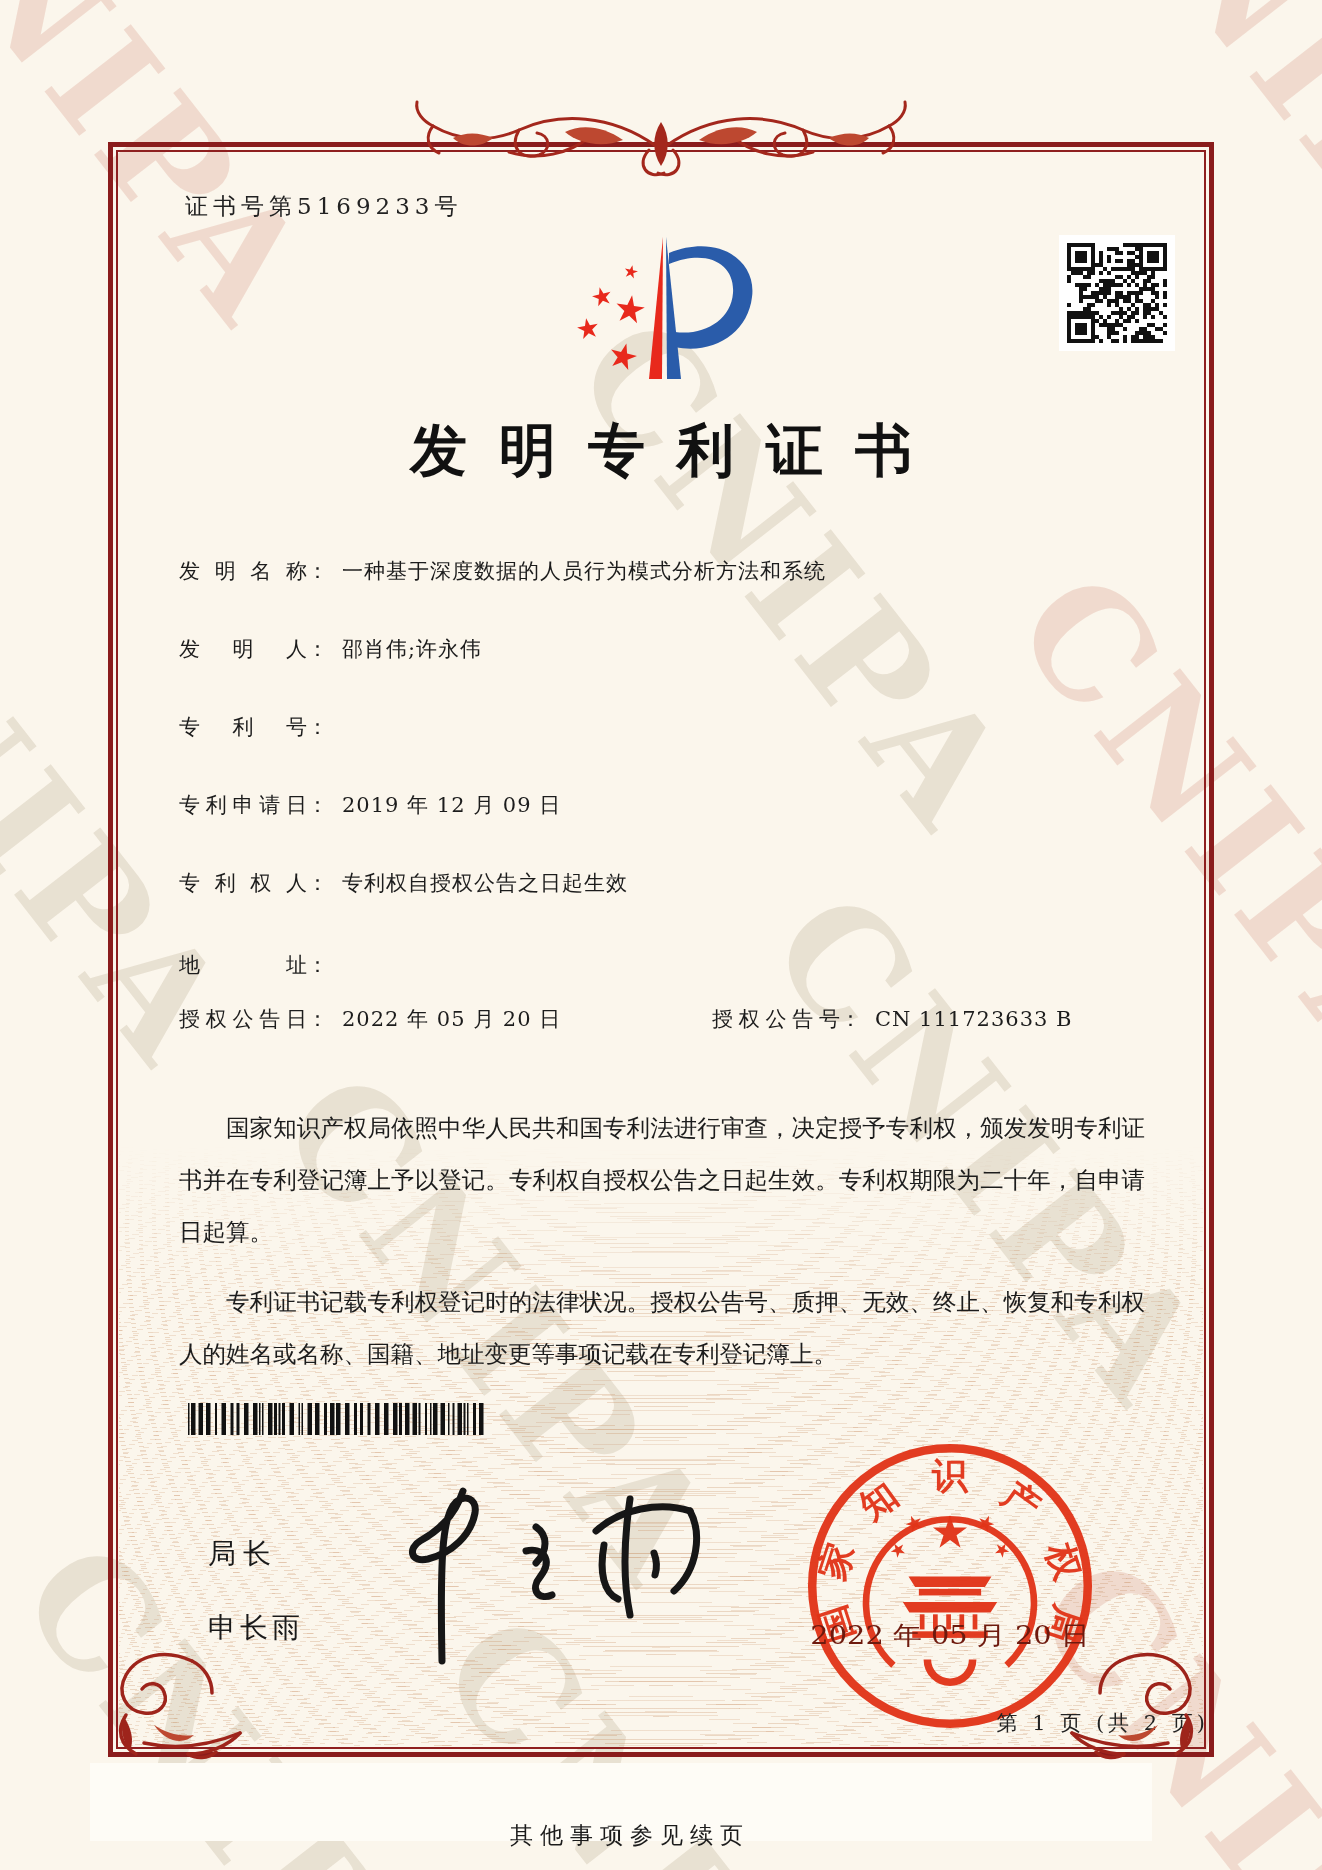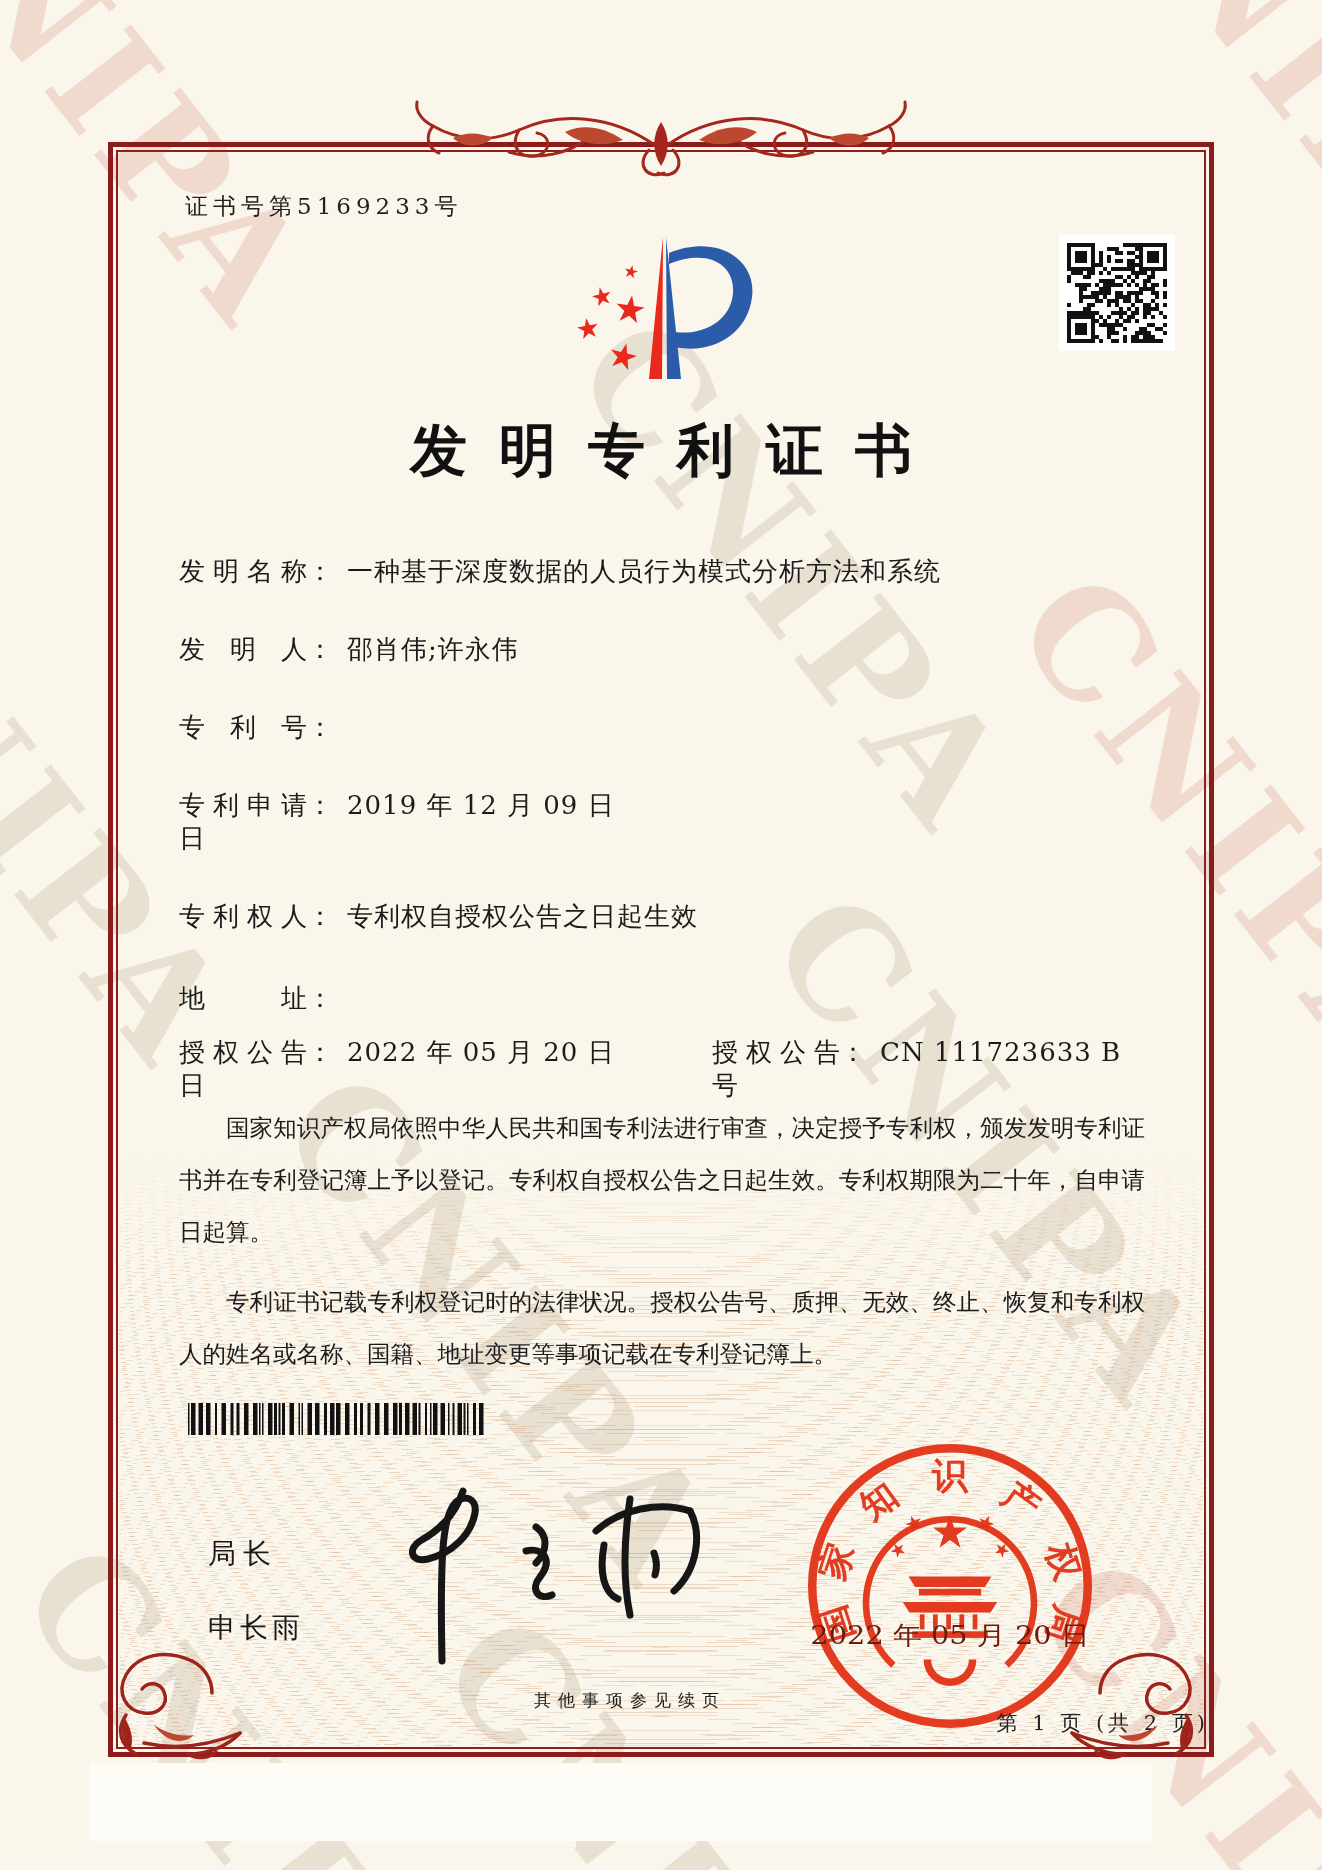--- a/index.html
+++ b/index.html
@@ -66,21 +66,21 @@
     display:flex;align-items:center;justify-content:center;
   }
   .title{
     position:absolute;left:0;right:0;top:266px;
     text-align:center;
     font-size:57px;font-weight:bold;
     letter-spacing:32px;text-indent:32px;
     color:#111;
   }
   
-  .fields{position:absolute;left:66px;right:68px;top:408px;font-size:26px;}
+  .fields{position:absolute;left:66px;right:68px;top:408px;font-size:21px;}
   .frow{display:flex;margin-bottom:45px;line-height:33px;}
   .flabel{
     flex:0 0 128px;
     display:inline-block;
     text-align:justify;
     text-align-last:justify;
   }
   .fcolon{flex:0 0 14px;margin-right:14px;}
   .fvalue{flex:1;letter-spacing:1px;}
   .frow.addr{line-height:40px;margin-bottom:18px;}
@@ -110,23 +110,23 @@
   .page-footer{
     position:absolute;left:0;right:0;top:1562px;
     text-align:right;font-size:21px;letter-spacing:4px;color:#222;
   }
   
   .below-strip{
     position:absolute;left:90px;top:1763px;width:1062px;height:78px;
     background:#fefcf6;z-index:1;
   }
   .note{
-    position:absolute;left:630px;top:1689px;
+    position:absolute;left:630px;top:1820px;
     transform:translateX(-50%);
-    font-size:17px;letter-spacing:7px;color:#1b1b1b;
+    font-size:23px;letter-spacing:7px;color:#1b1b1b;
     z-index:3;white-space:nowrap;
   }
   
   .orn-top{position:absolute;left:381px;top:86px;z-index:2;}
   .orn-bl{position:absolute;left:96px;top:1645px;z-index:2;}
   .orn-br{position:absolute;left:1066px;top:1645px;z-index:2;}
   svg{display:block;}
 </style>
 </head>
 <body>

